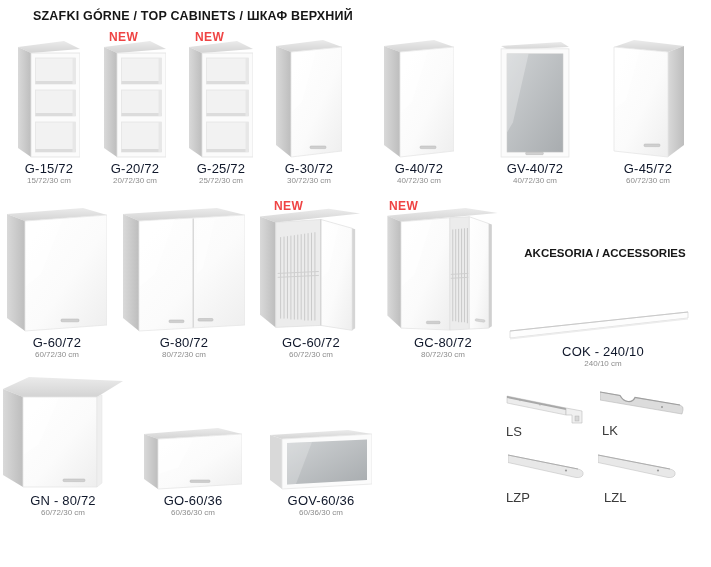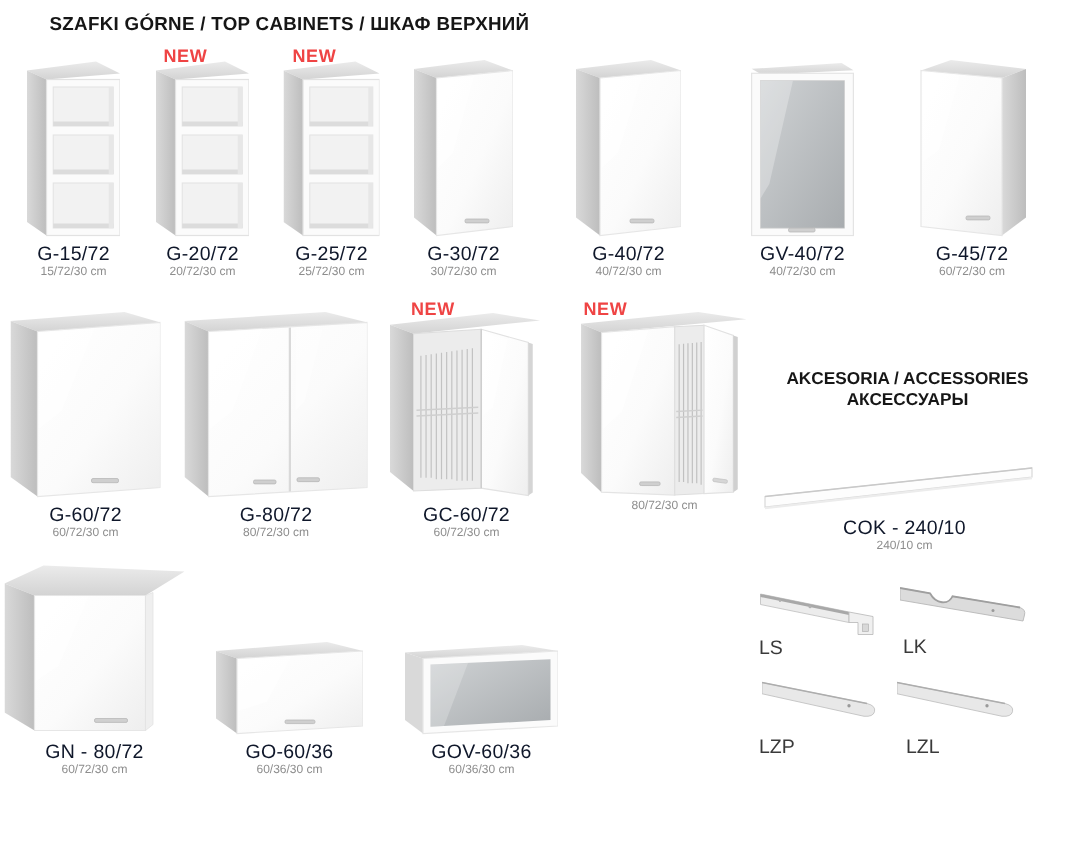--- a/index.html
+++ b/index.html
@@ -256,26 +256,26 @@
         <line x1="82" y1="20.5" x2="82" y2="118"></line>
     </g>
     <g stroke="#cfcfcf" stroke-width="1">
       <line x1="65" y1="68" x2="83" y2="67"></line>
         <line x1="65" y1="72" x2="83" y2="71"></line>
     </g>
     <polygon points="84,9 104,16 104,123 84,124" fill="url(#gFront)" stroke="#e2e2e2" stroke-width=".8"></polygon>
     <polygon points="104,16 107,17 107,121 104,123" fill="#d0d0d0"></polygon>
     <rect x="90" y="114" width="10" height="2.4" rx="1" fill="#d6d6d6" stroke="#bbbbbb" stroke-width=".4" transform="rotate(8 95 115)"></rect>
   </svg>
+  <div class="code">GC-80/72</div>
   <div class="dims">80/72/30 cm</div>
 </div>
 
 <div class="acc-title">
   <div>AKCESORIA / ACCESSORIES</div>
-  <div>АКСЕССУАРЫ</div>
 </div>
 
 <svg class="abs" style="left:508px;top:310px" width="184" height="32" viewBox="0 0 184 32">
   <polygon points="2,21 180,2 180,8 2,28" fill="#fdfdfd" stroke="#d9d9d9" stroke-width=".8"></polygon>
   <line x1="2" y1="21" x2="180" y2="2" stroke="#c9c9c9" stroke-width="1"></line>
   <polygon points="2,28 180,8 180,9.5 2,29.5" fill="#ececec"></polygon>
 </svg>
 <div class="card" style="left:543px;top:341px;width:120px">
   <div class="code">COK - 240/10</div>
   <div class="dims">240/10 cm</div>

